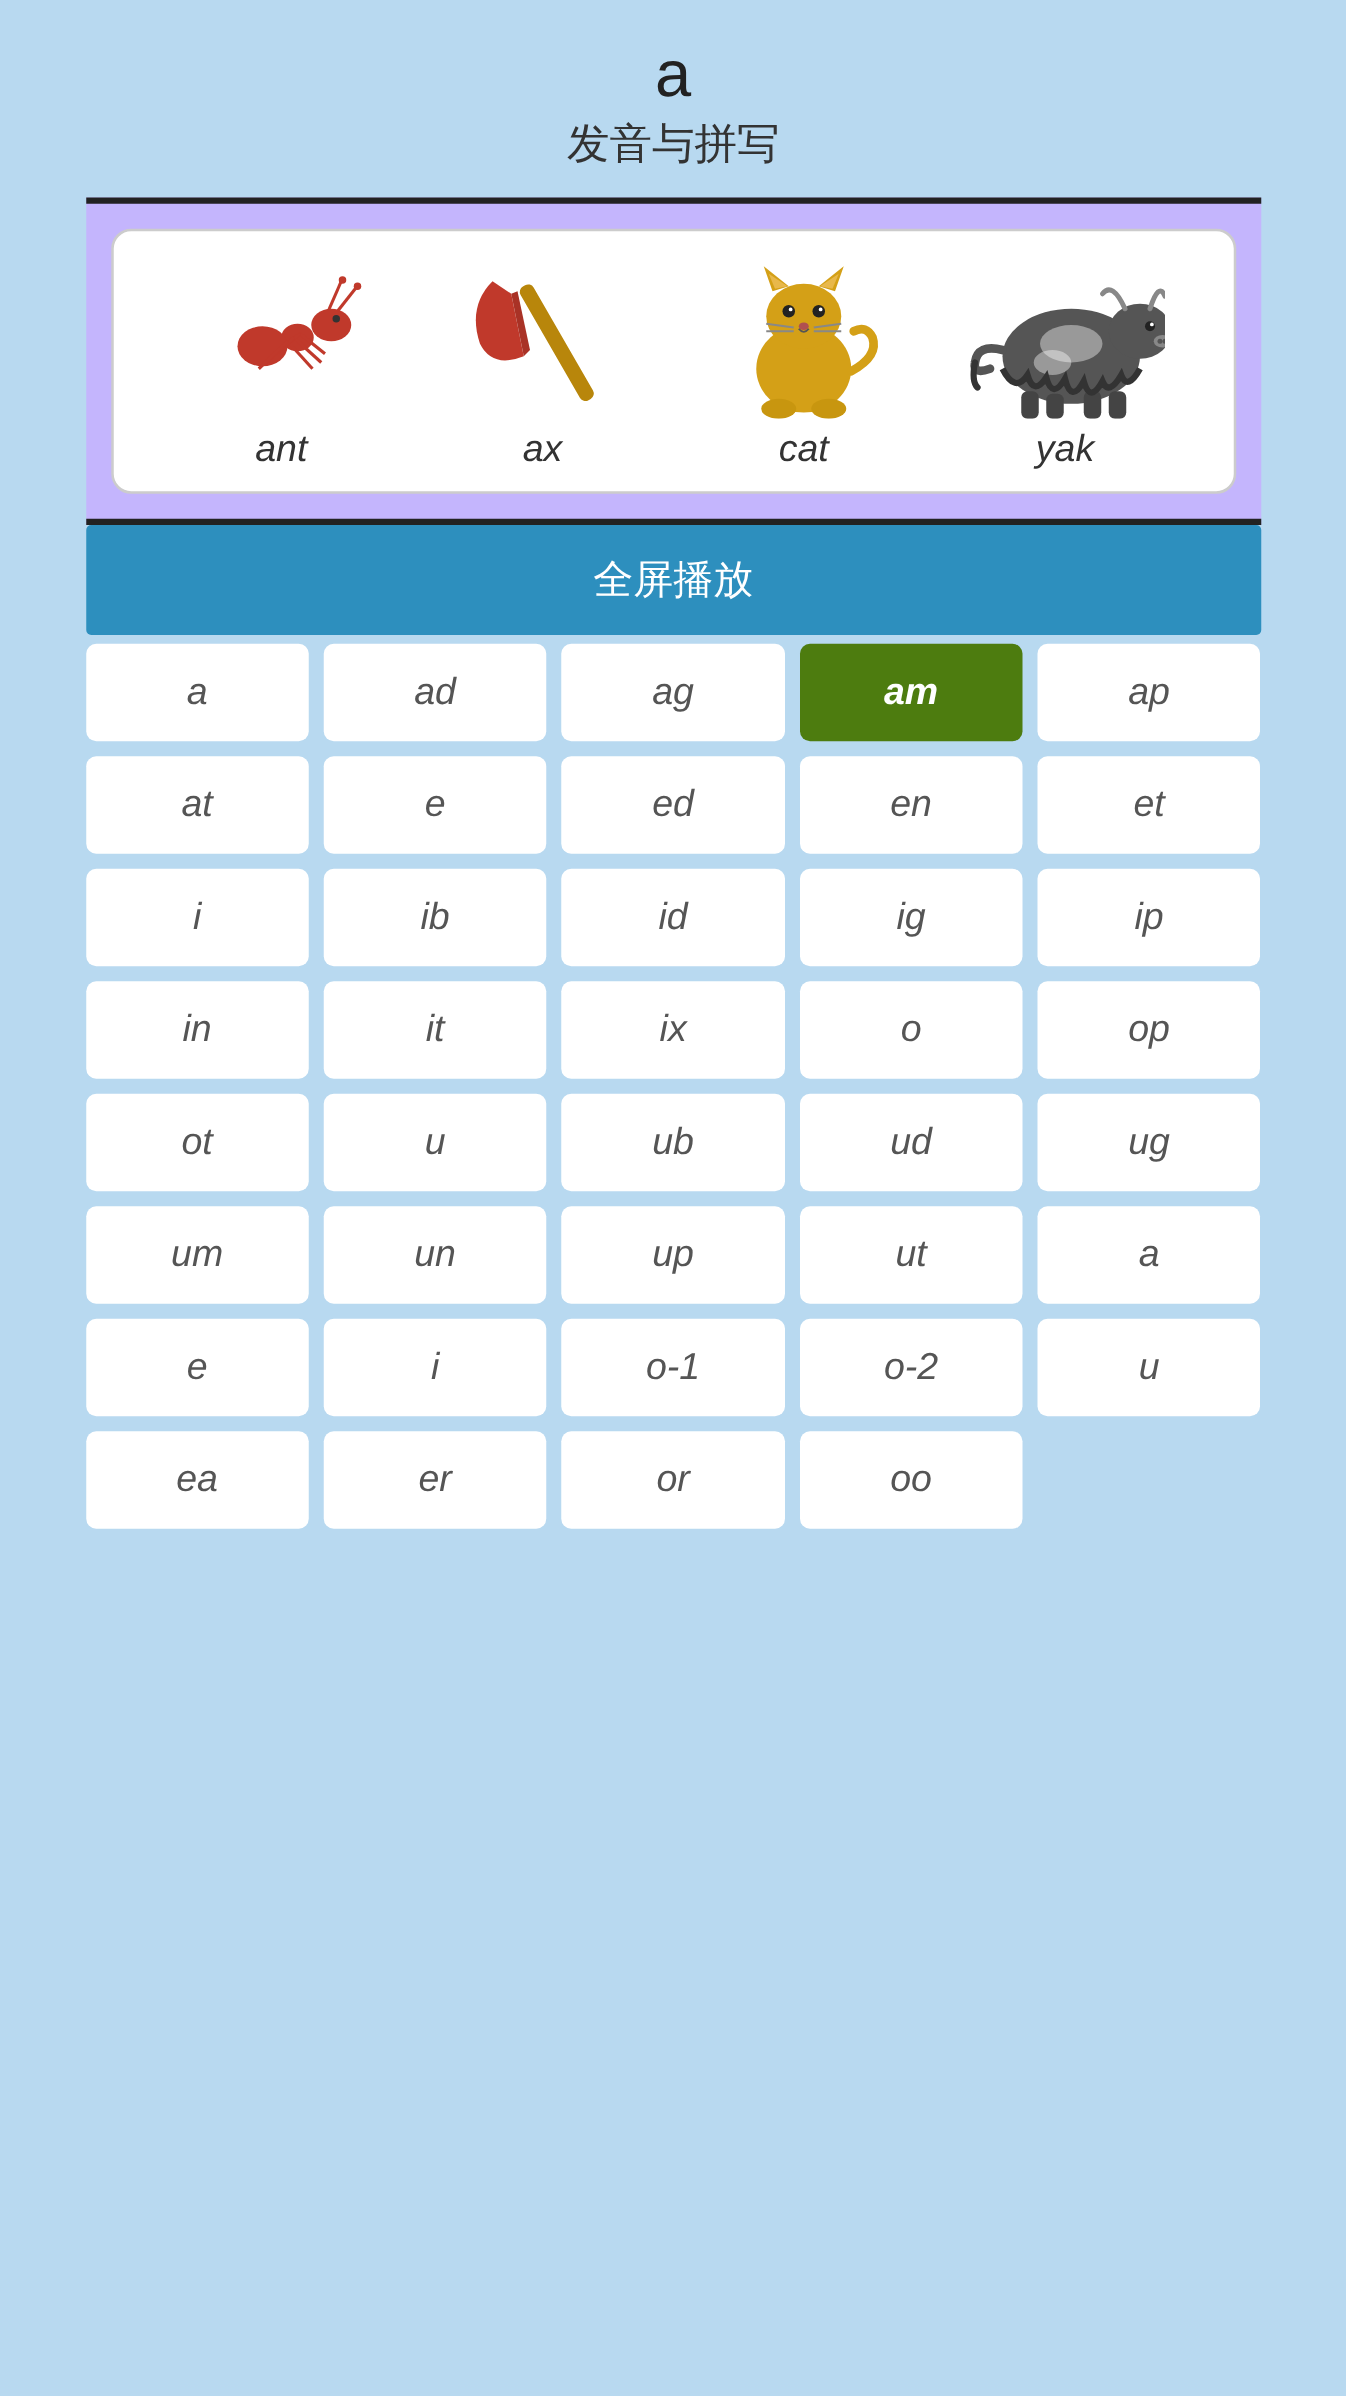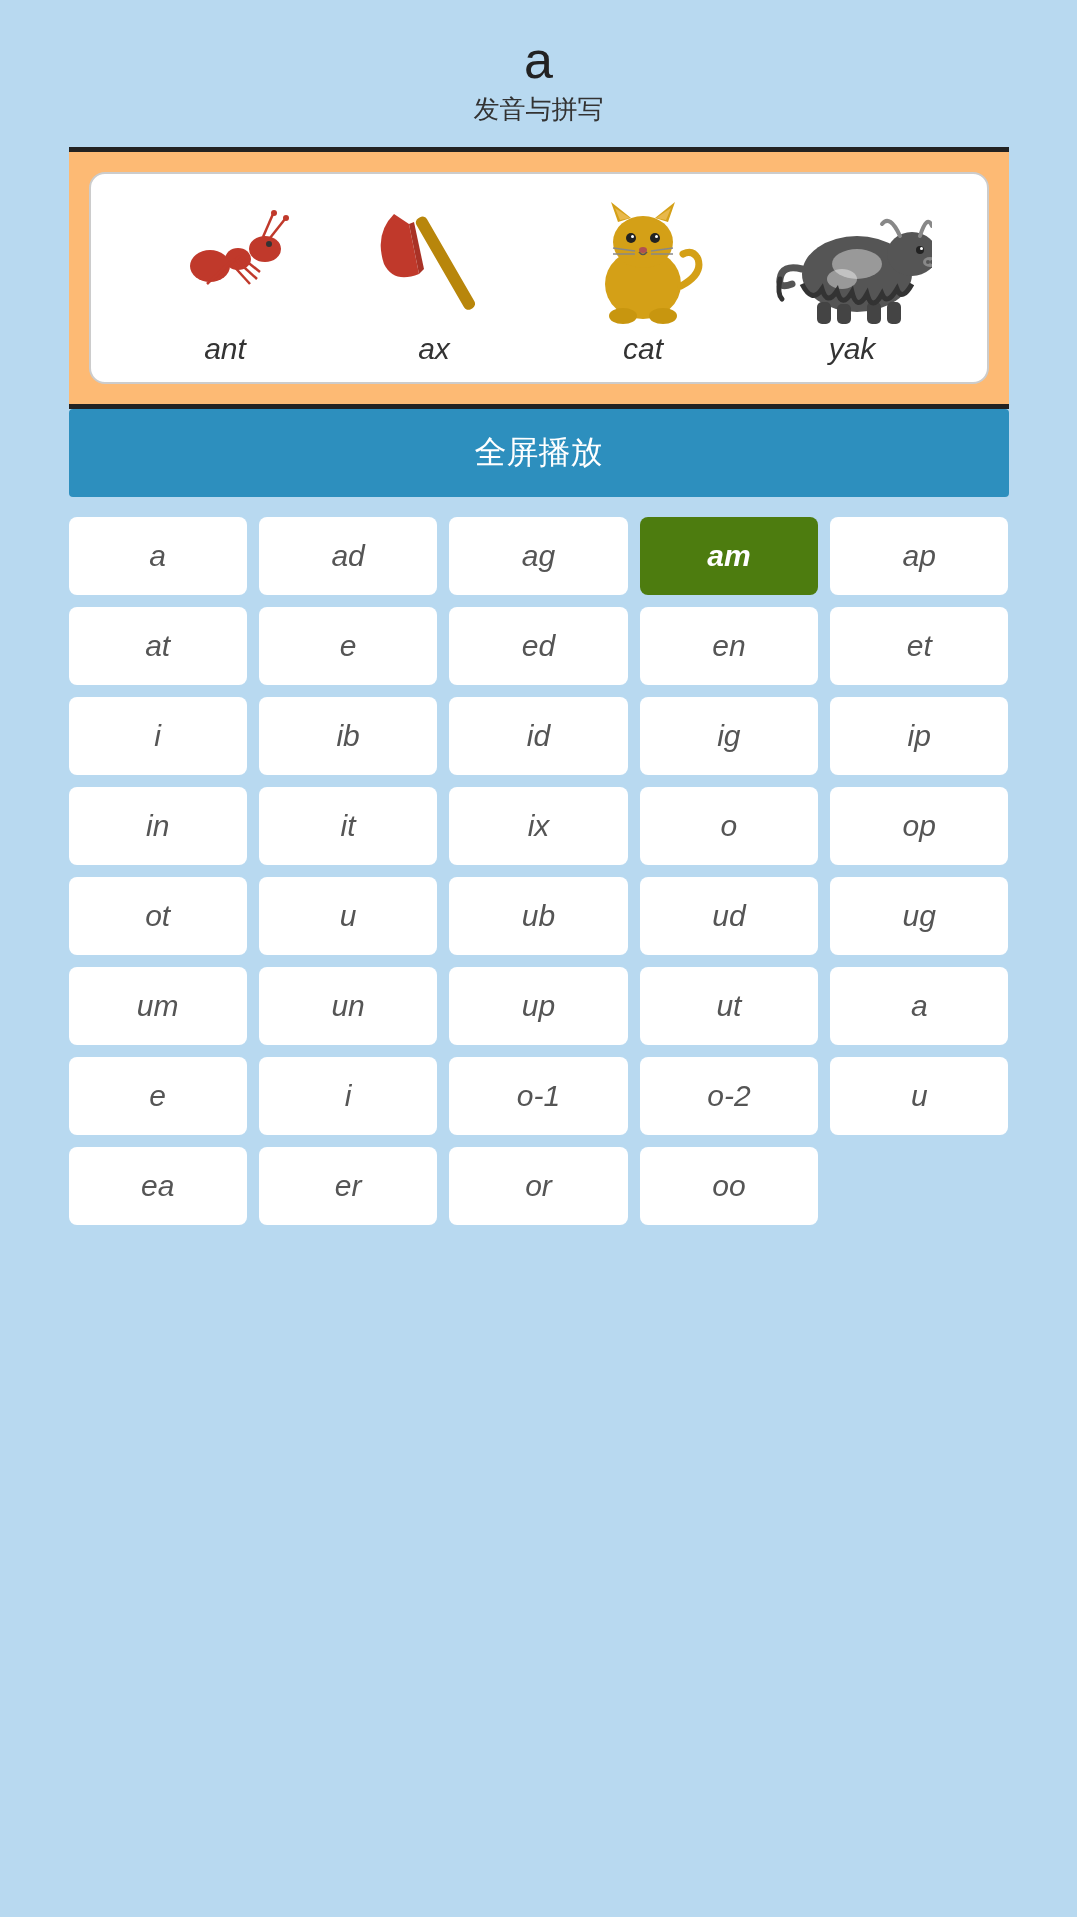--- a/index.html
+++ b/index.html
@@ -18,28 +18,28 @@
 
     .page-title {
       font-size: 52px;
       font-weight: 400;
       color: #222;
       margin-top: 10px;
       margin-bottom: 2px;
     }
 
     .page-subtitle {
-      font-size: 26px;
+      font-size: 34px;
       color: #333;
       margin-bottom: 20px;
     }
 
     .card-container {
       width: 940px;
-      background: #fdba74;
+      background: #c4b5fd;
       border-top: 5px solid #222;
       border-bottom: 5px solid #222;
       padding: 20px;
       margin-bottom: 0;
     }
 
     .image-card {
       border: 2px solid #ccc;
       border-radius: 16px;
       padding: 20px 30px 16px 30px;
@@ -73,21 +73,21 @@
 
     
     .fullscreen-btn {
       width: 940px;
       background: #2d8fbe;
       color: white;
       font-size: 32px;
       border: none;
       padding: 22px;
       cursor: pointer;
-      margin-bottom: 20px;
+      margin-bottom: 7px;
       border-radius: 4px;
     }
 
     
     .grid-container {
       width: 940px;
       display: grid;
       grid-template-columns: repeat(5, 1fr);
       gap: 12px;
       padding: 0 0 20px 0;

